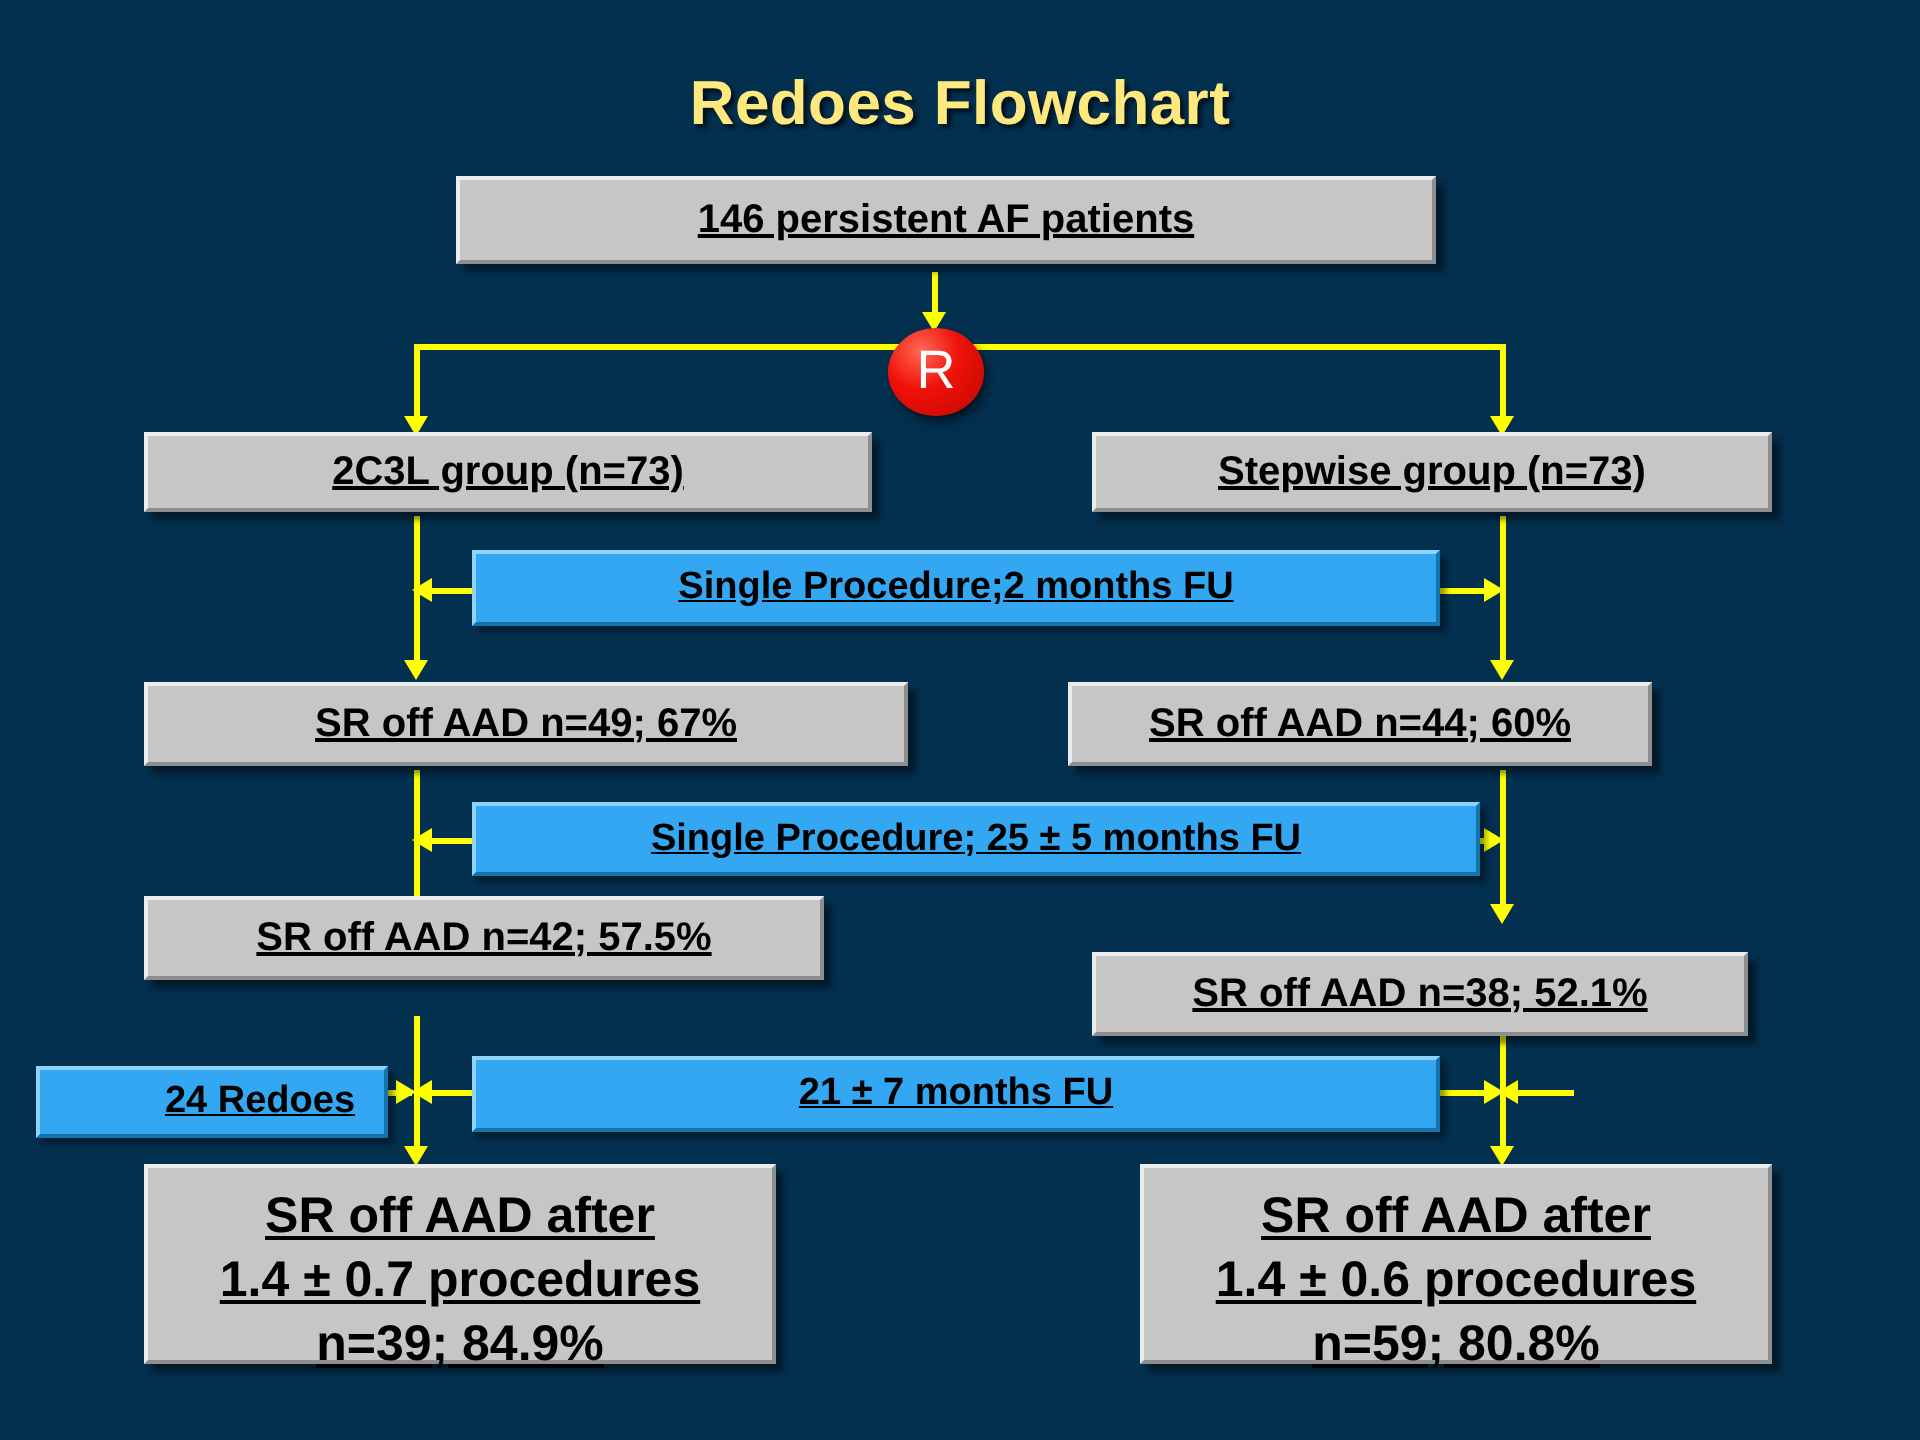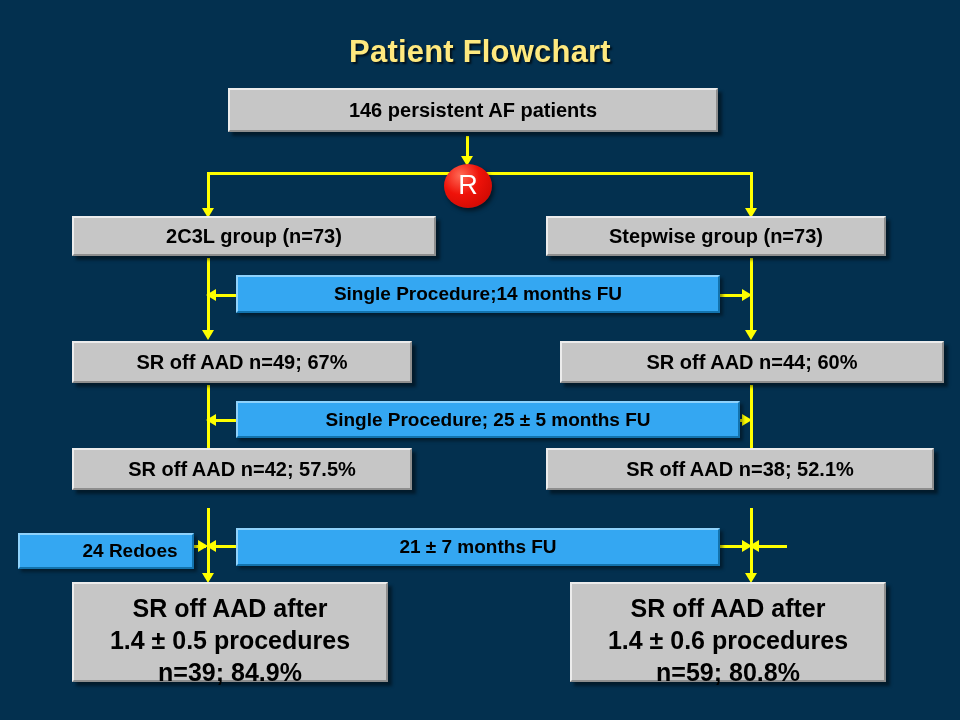--- a/index.html
+++ b/index.html
@@ -38,20 +38,21 @@
   .box {
     position: absolute;
     box-sizing: border-box;
     display: flex;
     align-items: center;
     justify-content: center;
     text-align: center;
     color: #000;
     font-weight: bold;
     z-index: 5;
+    text-decoration: underline;
   }
   .gray {
     background: #c6c6c6;
     border-top: 2px solid #ececec;
     border-left: 2px solid #ececec;
     border-right: 2px solid #8e8e8e;
     border-bottom: 2px solid #8e8e8e;
     box-shadow: 4px 4px 3px rgba(0,0,0,0.45);
     font-size: 20px;
   }
@@ -123,21 +124,21 @@
     border-top: 6px solid transparent;
     border-bottom: 6px solid transparent;
     border-left: 10px solid #ffff00;
   }
 </style>
 </head>
 <body>
 
 <div id="stage">
 
-  <div id="title">Patient Flowchart</div>
+  <div id="title">Redoes Flowchart</div>
 
   <div class="box gray" style="left:228px; top:88px; width:490px; height:44px;">146 persistent AF patients</div>
 
   <div class="ln v" style="left:466px; top:136px; height:22px;"></div>
   <div class="arrow arrow-down" style="left:461px; top:156px;"></div>
 
   <div id="r-badge">
     <span>R</span>
   </div>
 
@@ -152,38 +153,38 @@
 
   <div class="ln v" style="left:207px; top:258px; height:78px;"></div>
   <div class="arrow arrow-down" style="left:202px; top:330px;"></div>
   <div class="ln v" style="left:750px; top:258px; height:78px;"></div>
   <div class="arrow arrow-down" style="left:745px; top:330px;"></div>
 
   <div class="ln h" style="left:210px; top:294px; width:28px;"></div>
   <div class="arrow arrow-left" style="left:206px; top:289px;"></div>
   <div class="ln h" style="left:720px; top:294px; width:28px;"></div>
   <div class="arrow arrow-right" style="left:742px; top:289px;"></div>
-  <div class="box blue" style="left:236px; top:275px; width:484px; height:38px;">Single Procedure;14 months FU</div>
-
-  <div class="box gray" style="left:72px; top:341px; width:340px; height:42px;">SR off AAD n=49; 67%</div>
-  <div class="box gray" style="left:560px; top:341px; width:384px; height:42px;">SR off AAD n=44; 60%</div>
+  <div class="box blue" style="left:236px; top:275px; width:484px; height:38px;">Single Procedure;2 months FU</div>
+
+  <div class="box gray" style="left:72px; top:341px; width:382px; height:42px;">SR off AAD n=49; 67%</div>
+  <div class="box gray" style="left:534px; top:341px; width:292px; height:42px;">SR off AAD n=44; 60%</div>
 
   <div class="ln v" style="left:207px; top:385px; height:72px;"></div>
   <div class="arrow arrow-down" style="left:202px; top:452px;"></div>
   <div class="ln v" style="left:750px; top:385px; height:72px;"></div>
   <div class="arrow arrow-down" style="left:745px; top:452px;"></div>
 
   <div class="ln h" style="left:210px; top:419px; width:28px;"></div>
   <div class="arrow arrow-left" style="left:206px; top:414px;"></div>
   <div class="ln h" style="left:720px; top:419px; width:28px;"></div>
   <div class="arrow arrow-right" style="left:742px; top:414px;"></div>
   <div class="box blue" style="left:236px; top:401px; width:504px; height:37px;">Single Procedure; 25 ± 5 months FU</div>
 
   <div class="box gray" style="left:72px; top:448px; width:340px; height:42px;">SR off AAD n=42; 57.5%</div>
-  <div class="box gray" style="left:546px; top:448px; width:388px; height:42px;">SR off AAD n=38; 52.1%</div>
+  <div class="box gray" style="left:546px; top:476px; width:328px; height:42px;">SR off AAD n=38; 52.1%</div>
 
   <div class="ln v" style="left:207px; top:508px; height:70px;"></div>
   <div class="arrow arrow-down" style="left:202px; top:573px;"></div>
   <div class="ln v" style="left:750px; top:508px; height:70px;"></div>
   <div class="arrow arrow-down" style="left:745px; top:573px;"></div>
 
   <div class="box blue" style="left:18px; top:533px; width:176px; height:36px;padding-left:48px;">24 Redoes</div>
   <div class="ln h" style="left:172px; top:545px; width:34px;"></div>
   <div class="arrow arrow-right" style="left:198px; top:540px;"></div>
 
@@ -191,21 +192,21 @@
   <div class="arrow arrow-left" style="left:206px; top:540px;"></div>
   <div class="box blue" style="left:236px; top:528px; width:484px; height:38px;">21 ± 7 months FU</div>
   <div class="ln h" style="left:720px; top:545px; width:28px;"></div>
   <div class="arrow arrow-right" style="left:742px; top:540px;"></div>
 
   <div class="ln h" style="left:753px; top:545px; width:34px;"></div>
   <div class="arrow arrow-left" style="left:749px; top:540px;"></div>
 
   <div class="box gray multiline" style="left:72px; top:582px; width:316px; height:100px;">
     <div>SR off AAD after</div>
-    <div>1.4 ± 0.5 procedures</div>
+    <div>1.4 ± 0.7 procedures</div>
     <div>n=39; 84.9%</div>
   </div>
   <div class="box gray multiline" style="left:570px; top:582px; width:316px; height:100px;">
     <div>SR off AAD after</div>
     <div>1.4 ± 0.6 procedures</div>
     <div>n=59; 80.8%</div>
   </div>
 
 </div>
 

